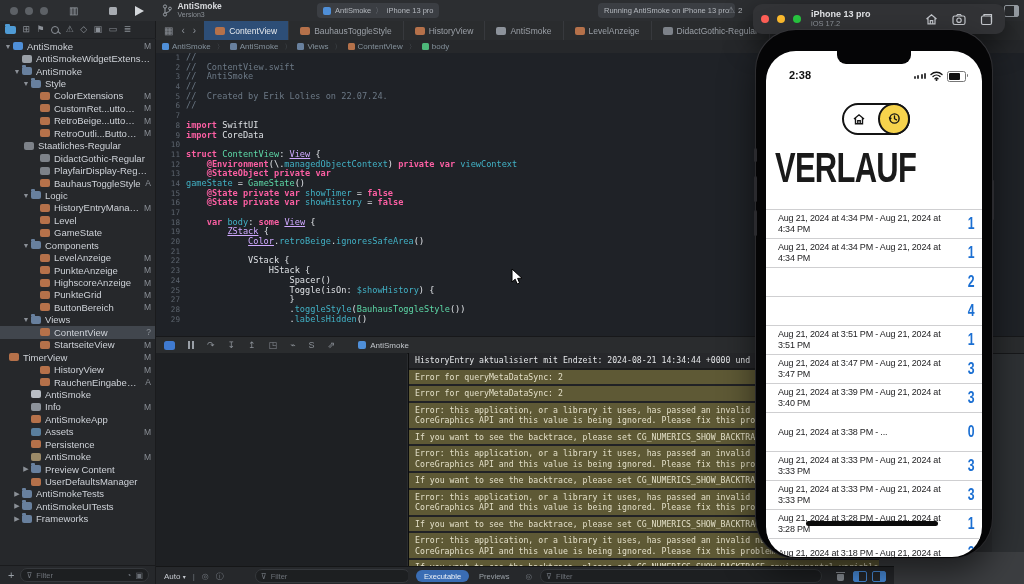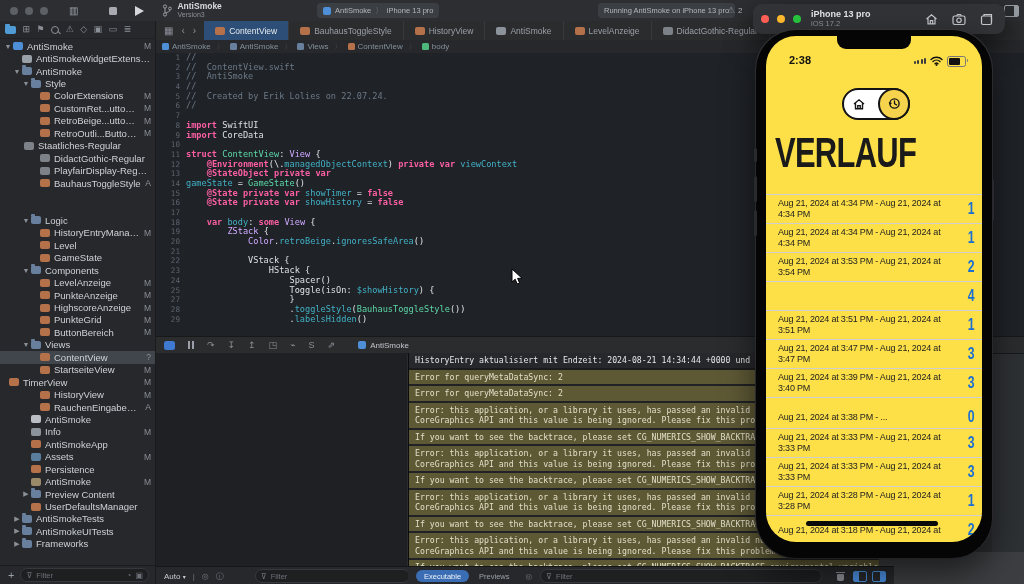--- a/index.html
+++ b/index.html
@@ -65,21 +65,21 @@
   .jb-item{display:flex;align-items:center;gap:3px;margin-left:6px;white-space:nowrap;}
   .jb-sep{margin-left:6px;color:#5d646d;font-size:7px;}
   .jb-sq{width:7px;height:7px;border-radius:1.5px;}
   .jb-app{background:#4f8fd8;} .jb-folder{background:#68809e;} .jb-swift{background:#b5714a;} .jb-property{background:#4db87a;}
   
   #editor{left:156px;top:53px;width:868px;height:283px;background:#1f2227;overflow:hidden;font-family:"DejaVu Sans Mono",monospace;}
   .cline{display:flex;height:9.7px;line-height:9.7px;font-size:8.6px;white-space:pre;}
   .gut{width:24px;flex:none;text-align:right;color:#5c646e;font-size:7.6px;padding-right:6px;position:relative;}
   .cline.chg .gut::before{content:"";position:absolute;left:-4px;top:0;bottom:0;width:2.5px;background:#3e7bd6;}
   .code{flex:1;overflow:hidden;}
-  .p{color:#dde0e4;} .k{color:#fc5fa3;font-weight:bold;} .c{color:#6c7986;} .t{color:#5dd8a7;} .u{color:#cfa9ff;} .m{color:#41b0c4;}
+  .p{color:#dde0e4;} .k{color:#fc5fa3;font-weight:bold;} .c{color:#6c7986;} .t{color:#5dd8a7;} .u{color:#cfa9ff;text-decoration:underline;} .m{color:#41b0c4;}
   
   #debugbar{left:156px;top:336px;width:868px;height:16px;background:#2a2c2e;border-top:1px solid #17181a;border-bottom:1px solid #17181a;display:flex;align-items:center;gap:13px;padding-left:8px;}
   #bp-toggle{width:11px;height:9px;background:#3f7ad0;border-radius:2.5px;flex:none;}
   .pause{display:flex;gap:2px;}
   .pause i{width:2px;height:8px;background:#9aa0a7;display:block;}
   .dbg-ic{color:#8b9097;font-size:9px;line-height:1;}
   #dbg-proc{display:flex;align-items:center;gap:4px;font-size:8px;color:#c2c6cb;margin-left:10px;}
   
   #varspane{left:156px;top:353px;width:251px;height:213px;background:#1e2023;}
   #console{left:408px;top:353px;width:470px;height:213px;background:#212225;border-left:1px solid #0c0d0e;overflow:hidden;}
@@ -110,39 +110,39 @@
   
   #sim-title{left:753px;top:4px;width:252px;height:30px;background:#323336;border-radius:9px;box-shadow:0 10px 28px rgba(0,0,0,.6);display:flex;align-items:center;}
   .sim-dot{width:8px;height:8px;border-radius:50%;margin-left:8px;}
   .sim-txt{margin-left:10px;line-height:1.1;}
   #sim-name{font-size:9px;font-weight:bold;color:#e2e4e7;}
   #sim-os{font-size:7.5px;color:#8f949b;}
   .simicons{margin-left:auto;display:flex;gap:14px;margin-right:12px;}
   .simicons svg{display:block;}
   #phone{left:756px;top:30px;width:236px;height:528px;background:#050506;border-radius:40px;box-shadow:0 14px 34px rgba(0,0,0,.55),0 0 0 1px #3a3a3e;}
   .nub{position:absolute;background:#2a2a2e;border-radius:2px;}
-  #screen{left:766px;top:36px;width:216px;height:506px;background:#fde047;border-radius:30px;overflow:hidden;}
+  #screen{left:766px;top:51px;width:216px;height:506px;background:#ffffff;border-radius:30px;overflow:hidden;}
   #notch{position:absolute;left:71px;top:0;width:74px;height:13px;background:#050506;border-radius:0 0 9px 9px;}
   #ph-time{position:absolute;left:23px;top:18px;font-size:11px;font-weight:bold;color:#111;}
   #ph-status{position:absolute;right:16px;top:20px;display:flex;align-items:center;gap:4px;}
   .celldots{display:flex;gap:1.5px;align-items:flex-end;}
   .celldots i{width:2px;background:#3c3c3e;display:block;border-radius:1px;}
   #ph-batt{width:17px;height:8.5px;border:1px solid #777;border-radius:2.5px;position:relative;}
   #ph-batt::before{content:"";position:absolute;left:1px;top:1px;bottom:1px;width:11px;background:#111;border-radius:1px;}
   #ph-batt::after{content:"";position:absolute;right:-3px;top:2px;width:1.5px;height:3px;background:#777;border-radius:0 1px 1px 0;}
   #ph-toggle{position:absolute;left:76px;top:52px;width:64px;height:28px;background:#fff;border:2.5px solid #141414;border-radius:16px;display:flex;align-items:center;}
   #tg-home{margin-left:8px;}
   #tg-knob{position:absolute;right:-2px;top:-2.5px;width:28px;height:28px;background:#f6d34c;border:2.5px solid #141414;border-radius:50%;display:flex;align-items:center;justify-content:center;}
   #ph-title{position:absolute;left:9px;top:92px;font-size:43px;font-weight:bold;color:#1a1a1a;transform:scaleX(.72);transform-origin:left;letter-spacing:-1px;white-space:nowrap;}
   #ph-list{position:absolute;left:0;top:158px;width:216px;bottom:0;overflow:hidden;}
   .hrow{display:flex;align-items:center;padding:3px 8px 3px 12px;border-bottom:1px solid #cfcfd1;min-height:22px;}
   .hrow:first-child{border-top:1px solid #cfcfd1;}
   .hdate{width:168px;font-size:9px;line-height:11px;color:#1d1d1f;letter-spacing:-.2px;}
   .hval{margin-left:auto;font-size:17px;font-weight:bold;color:#1b6fd2;transform:scaleX(.72);transform-origin:right;}
-  .hrow.single{padding-top:8px;padding-bottom:0;}
+  .hrow.single{padding-top:8px;padding-bottom:8px;}
   #home-ind{position:absolute;left:806px;top:521px;width:132px;height:4.5px;background:#0a0a0a;border-radius:3px;z-index:5;}
   
   #cursor{left:511px;top:268px;z-index:9;}
   
   .s-ic{stroke:#c4c7cc;fill:none;stroke-width:1.2;}
 </style>
 </head>
 <body>
 
 <div id="app">
@@ -264,21 +264,21 @@
           <span class="chev"></span>
           <span class="ticon t-font"></span>
           <span class="tlabel">PlayfairDisplay-Regular</span>
         </div>
         <div class="trow" style="padding-left: 31px;">
           <span class="chev"></span>
           <span class="ticon t-swift"></span>
           <span class="tlabel">BauhausToggleStyle</span>
           <span class="tbadge">A</span>
         </div>
-        <div class="trow" style="padding-left: 22px; margin-top: 25px;">
+        <div class="trow" style="padding-left: 22px;">
           <span class="chev">▼</span>
           <span class="ticon t-folder"></span>
           <span class="tlabel">Logic</span>
         </div>
         <div class="trow" style="padding-left: 31px;">
           <span class="chev"></span>
           <span class="ticon t-swift"></span>
           <span class="tlabel">HistoryEntryManager</span>
           <span class="tbadge">M</span>
         </div>
@@ -657,21 +657,20 @@
     <div id="ph-list">
         <div class="hrow">
           <span class="hdate">Aug 21, 2024 at 4:34 PM - Aug 21, 2024 at 4:34 PM</span>
           <span class="hval">1</span>
         </div>
         <div class="hrow">
           <span class="hdate">Aug 21, 2024 at 4:34 PM - Aug 21, 2024 at 4:34 PM</span>
           <span class="hval">1</span>
         </div>
         <div class="hrow">
-          <span class="hdate">Aug 21, 2024 at 3:53 PM - Aug 21, 2024 at 3:54 PM</span>
           <span class="hval">2</span>
         </div>
         <div class="hrow">
           <span class="hval">4</span>
         </div>
         <div class="hrow">
           <span class="hdate">Aug 21, 2024 at 3:51 PM - Aug 21, 2024 at 3:51 PM</span>
           <span class="hval">1</span>
         </div>
         <div class="hrow">

